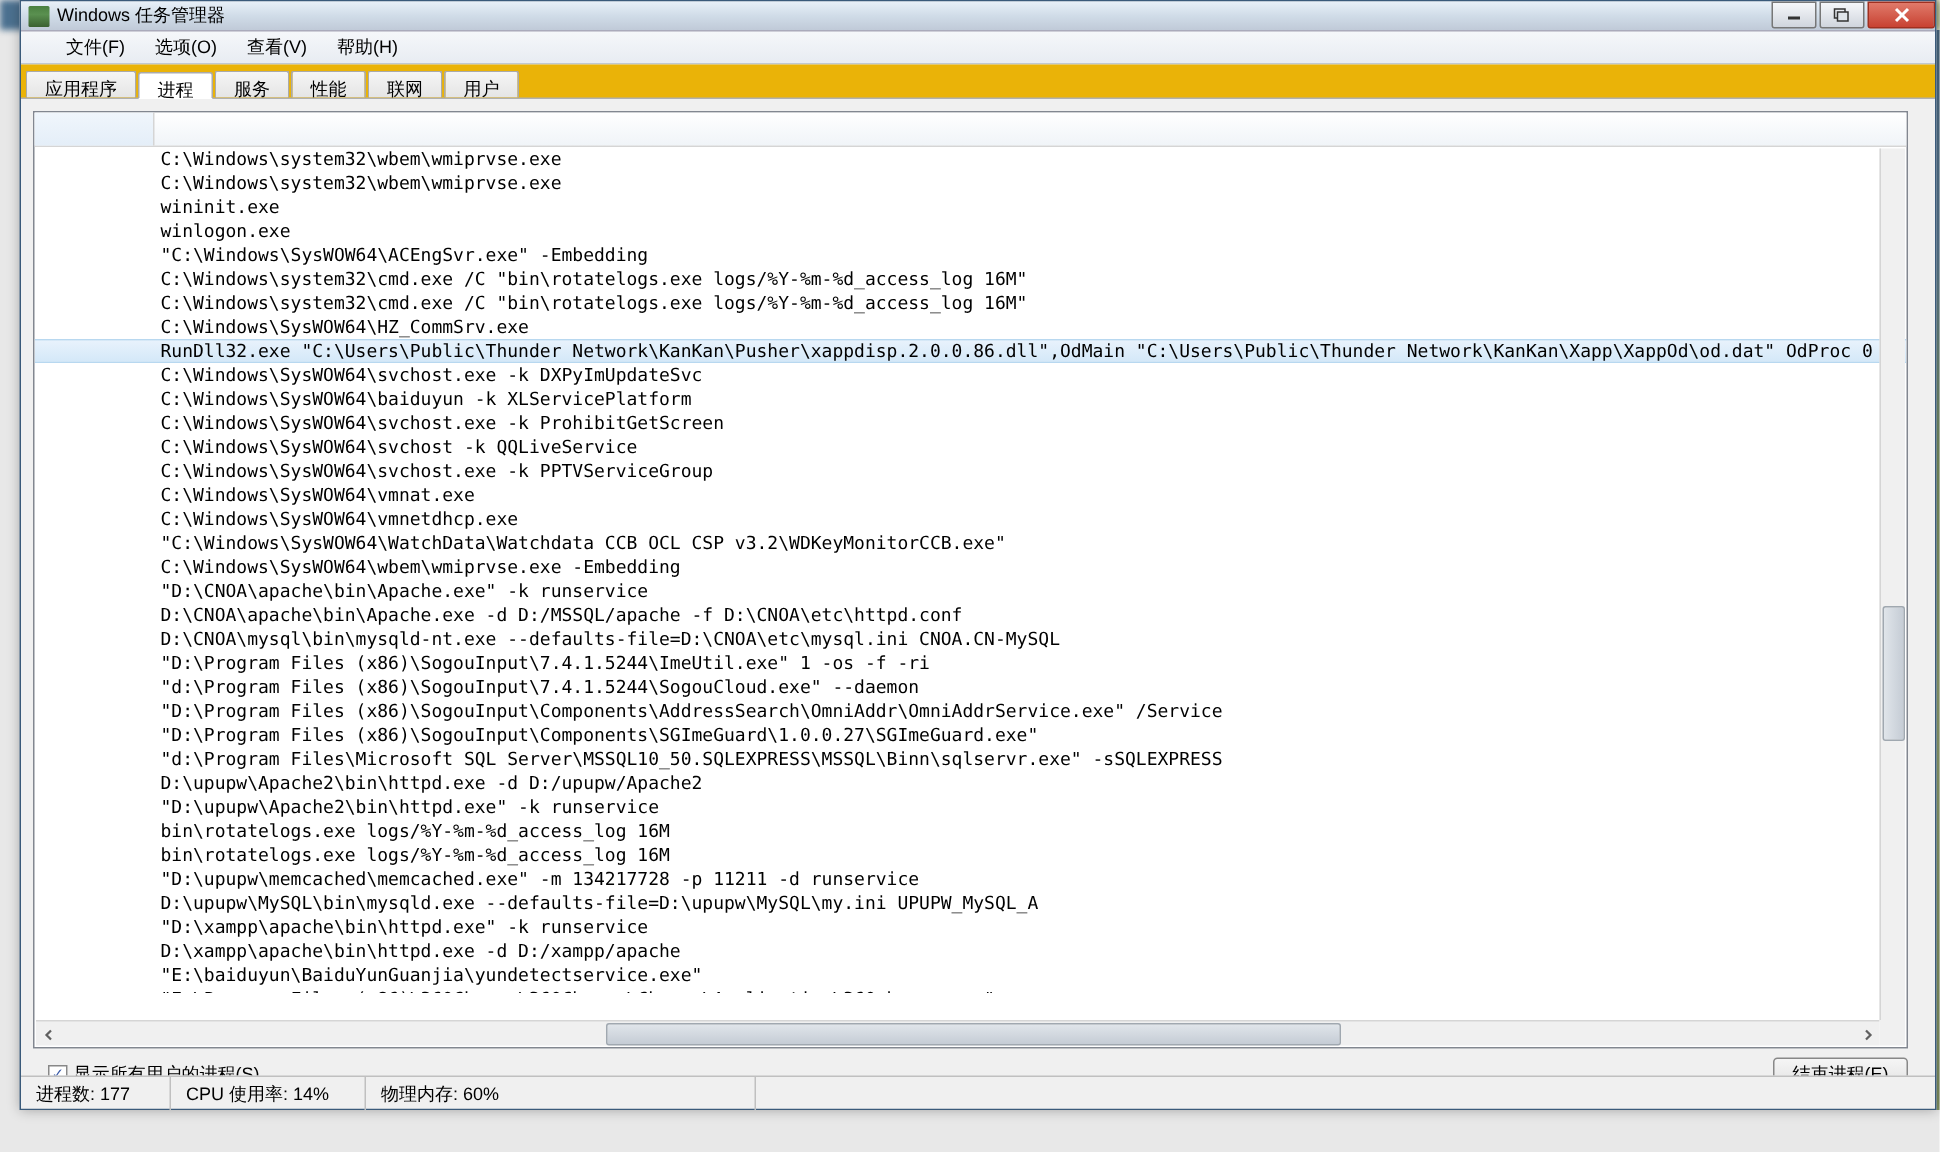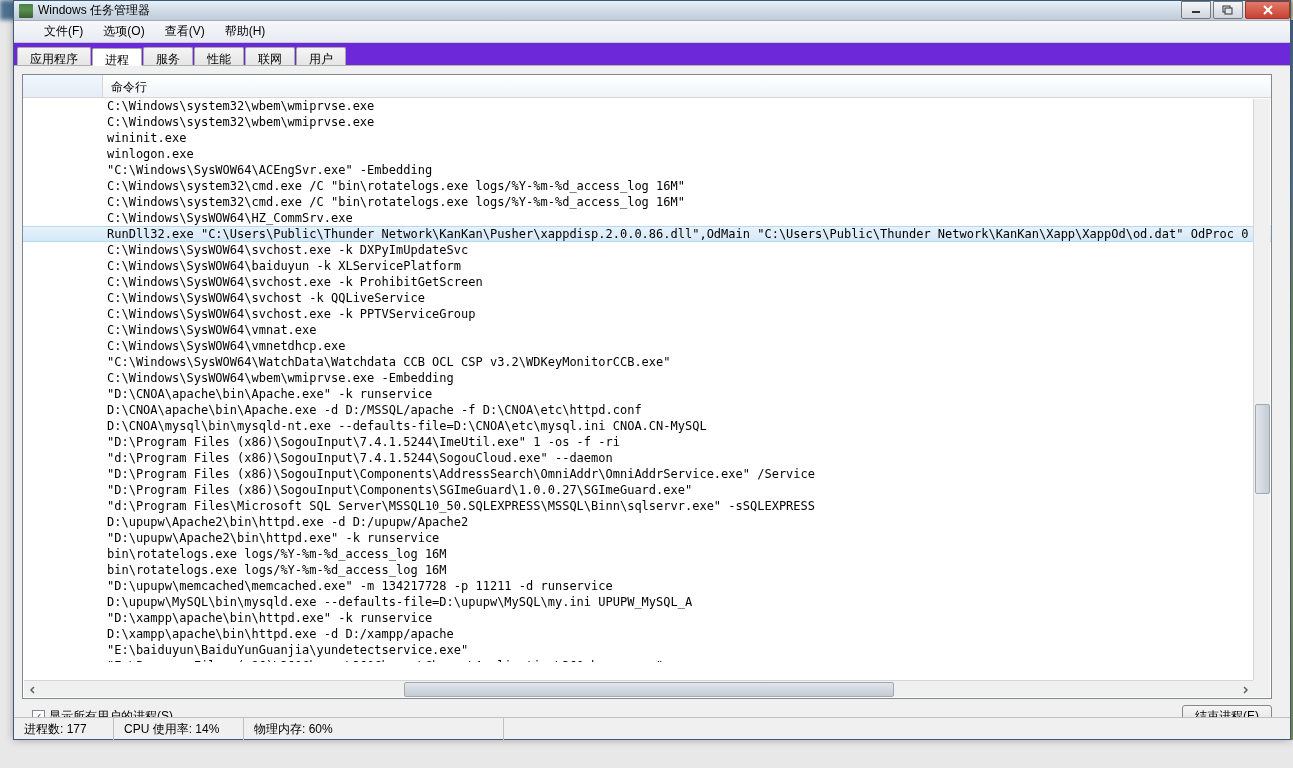--- a/index.html
+++ b/index.html
@@ -8,21 +8,21 @@
 .window { position: absolute; top: 0; left: 13px; width: 1278px; height: 740px; background: #f0f0f0; border: 1px solid #3a5a7a; box-shadow: 0 0 8px rgba(0,0,0,0.3); z-index: 1; }
 .titlebar { height: 20px; background: linear-gradient(180deg, #e8f0f8 0%, #d0dce8 50%, #c0cad8 100%); border-bottom: 1px solid #aab; display: flex; align-items: center; padding-left: 5px; position: relative; }
 .titlebar-icon { width: 14px; height: 14px; background: linear-gradient(180deg, #4a8040 0%, #5a9050 40%, #3a6030 100%); margin-right: 5px; border-radius: 1px; position: relative; }
 .titlebar-text { font-size: 12px; color: #000; }
 .ctrl-buttons { position: absolute; right: 0; top: 0; display: flex; height: 18px; }
 .ctrl-btn { width: 30px; height: 18px; border: 1px solid #777; margin-left: 2px; display: flex; align-items: center; justify-content: center; background: linear-gradient(180deg, #f5f7fa, #d0d5dd); border-radius: 0 0 2px 2px; }
 .ctrl-btn.close { width: 45px; background: linear-gradient(180deg, #e07a6a, #c84232); border-color: #a03020; }
 .ctrl-btn svg { width: 12px; height: 10px; }
 .menubar { height: 22px; background: linear-gradient(180deg, #f5f7fa 0%, #e8ecf2 100%); border-bottom: 1px solid #c0c8d0; display: flex; align-items: center; padding-left: 20px; }
 .menu-item { padding: 2px 10px; cursor: default; font-size: 12px; }
-.tabbar { height: 23px; background: #6d28d9; padding-left: 3px; padding-top: 4px; display: flex; border-bottom: 1px solid #b0b0b0; }
+.tabbar { height: 23px; background: #eab308; padding-left: 3px; padding-top: 4px; display: flex; border-bottom: 1px solid #b0b0b0; }
 .tab { padding: 3px 12px 2px; border: 1px solid #aaa; border-bottom: none; background: linear-gradient(180deg, #f5f5f5, #e5e5e5); margin-right: 1px; cursor: default; font-size: 12px; border-radius: 2px 2px 0 0; }
 .tab.active { background: #fff; position: relative; top: 1px; padding-bottom: 3px; border-bottom: 1px solid #fff; }
 .content-area { position: relative; height: 650px; background: #f0f0f0; padding: 8px; }
 .list-container { width: 1250px; height: 625px; border: 1px solid #828790; background: #fff; overflow: hidden; position: relative; }
 .list-header { height: 23px; display: flex; background: linear-gradient(180deg, #fff, #f0f4f8); border-bottom: 1px solid #d5d5d5; position: relative; }
 .col-spacer { width: 80px; border-right: 1px solid #d5d5d5; background: linear-gradient(180deg, #f0f6fc, #e4eef8); }
 .col-header { padding: 4px 8px; font-size: 12px; flex: 1; }
 .list-body { height: 564px; overflow: hidden; position: relative; }
 .list-rows { width: max-content; min-width: 100%; }
 .row { height: 16px; display: flex; white-space: nowrap; font-family: "SimSun", "NSimSun", monospace; font-size: 12px; line-height: 16px; }
@@ -94,21 +94,20 @@
     <div class="tab">服务</div>
     <div class="tab">性能</div>
     <div class="tab">联网</div>
     <div class="tab">用户</div>
   </div>
 
   <div class="content-area">
     <div class="list-container">
       <div class="list-header">
         <div class="col-spacer"></div>
-        <div class="col-header">命令行</div>
       </div>
       <div class="list-body">
         <div class="list-rows" id="rows">
             <div class="row">
               <div class="row-pad"></div>
               <div class="row-text">C:\Windows\system32\wbem\wmiprvse.exe</div>
             </div>
             <div class="row">
               <div class="row-pad"></div>
               <div class="row-text">C:\Windows\system32\wbem\wmiprvse.exe</div>

